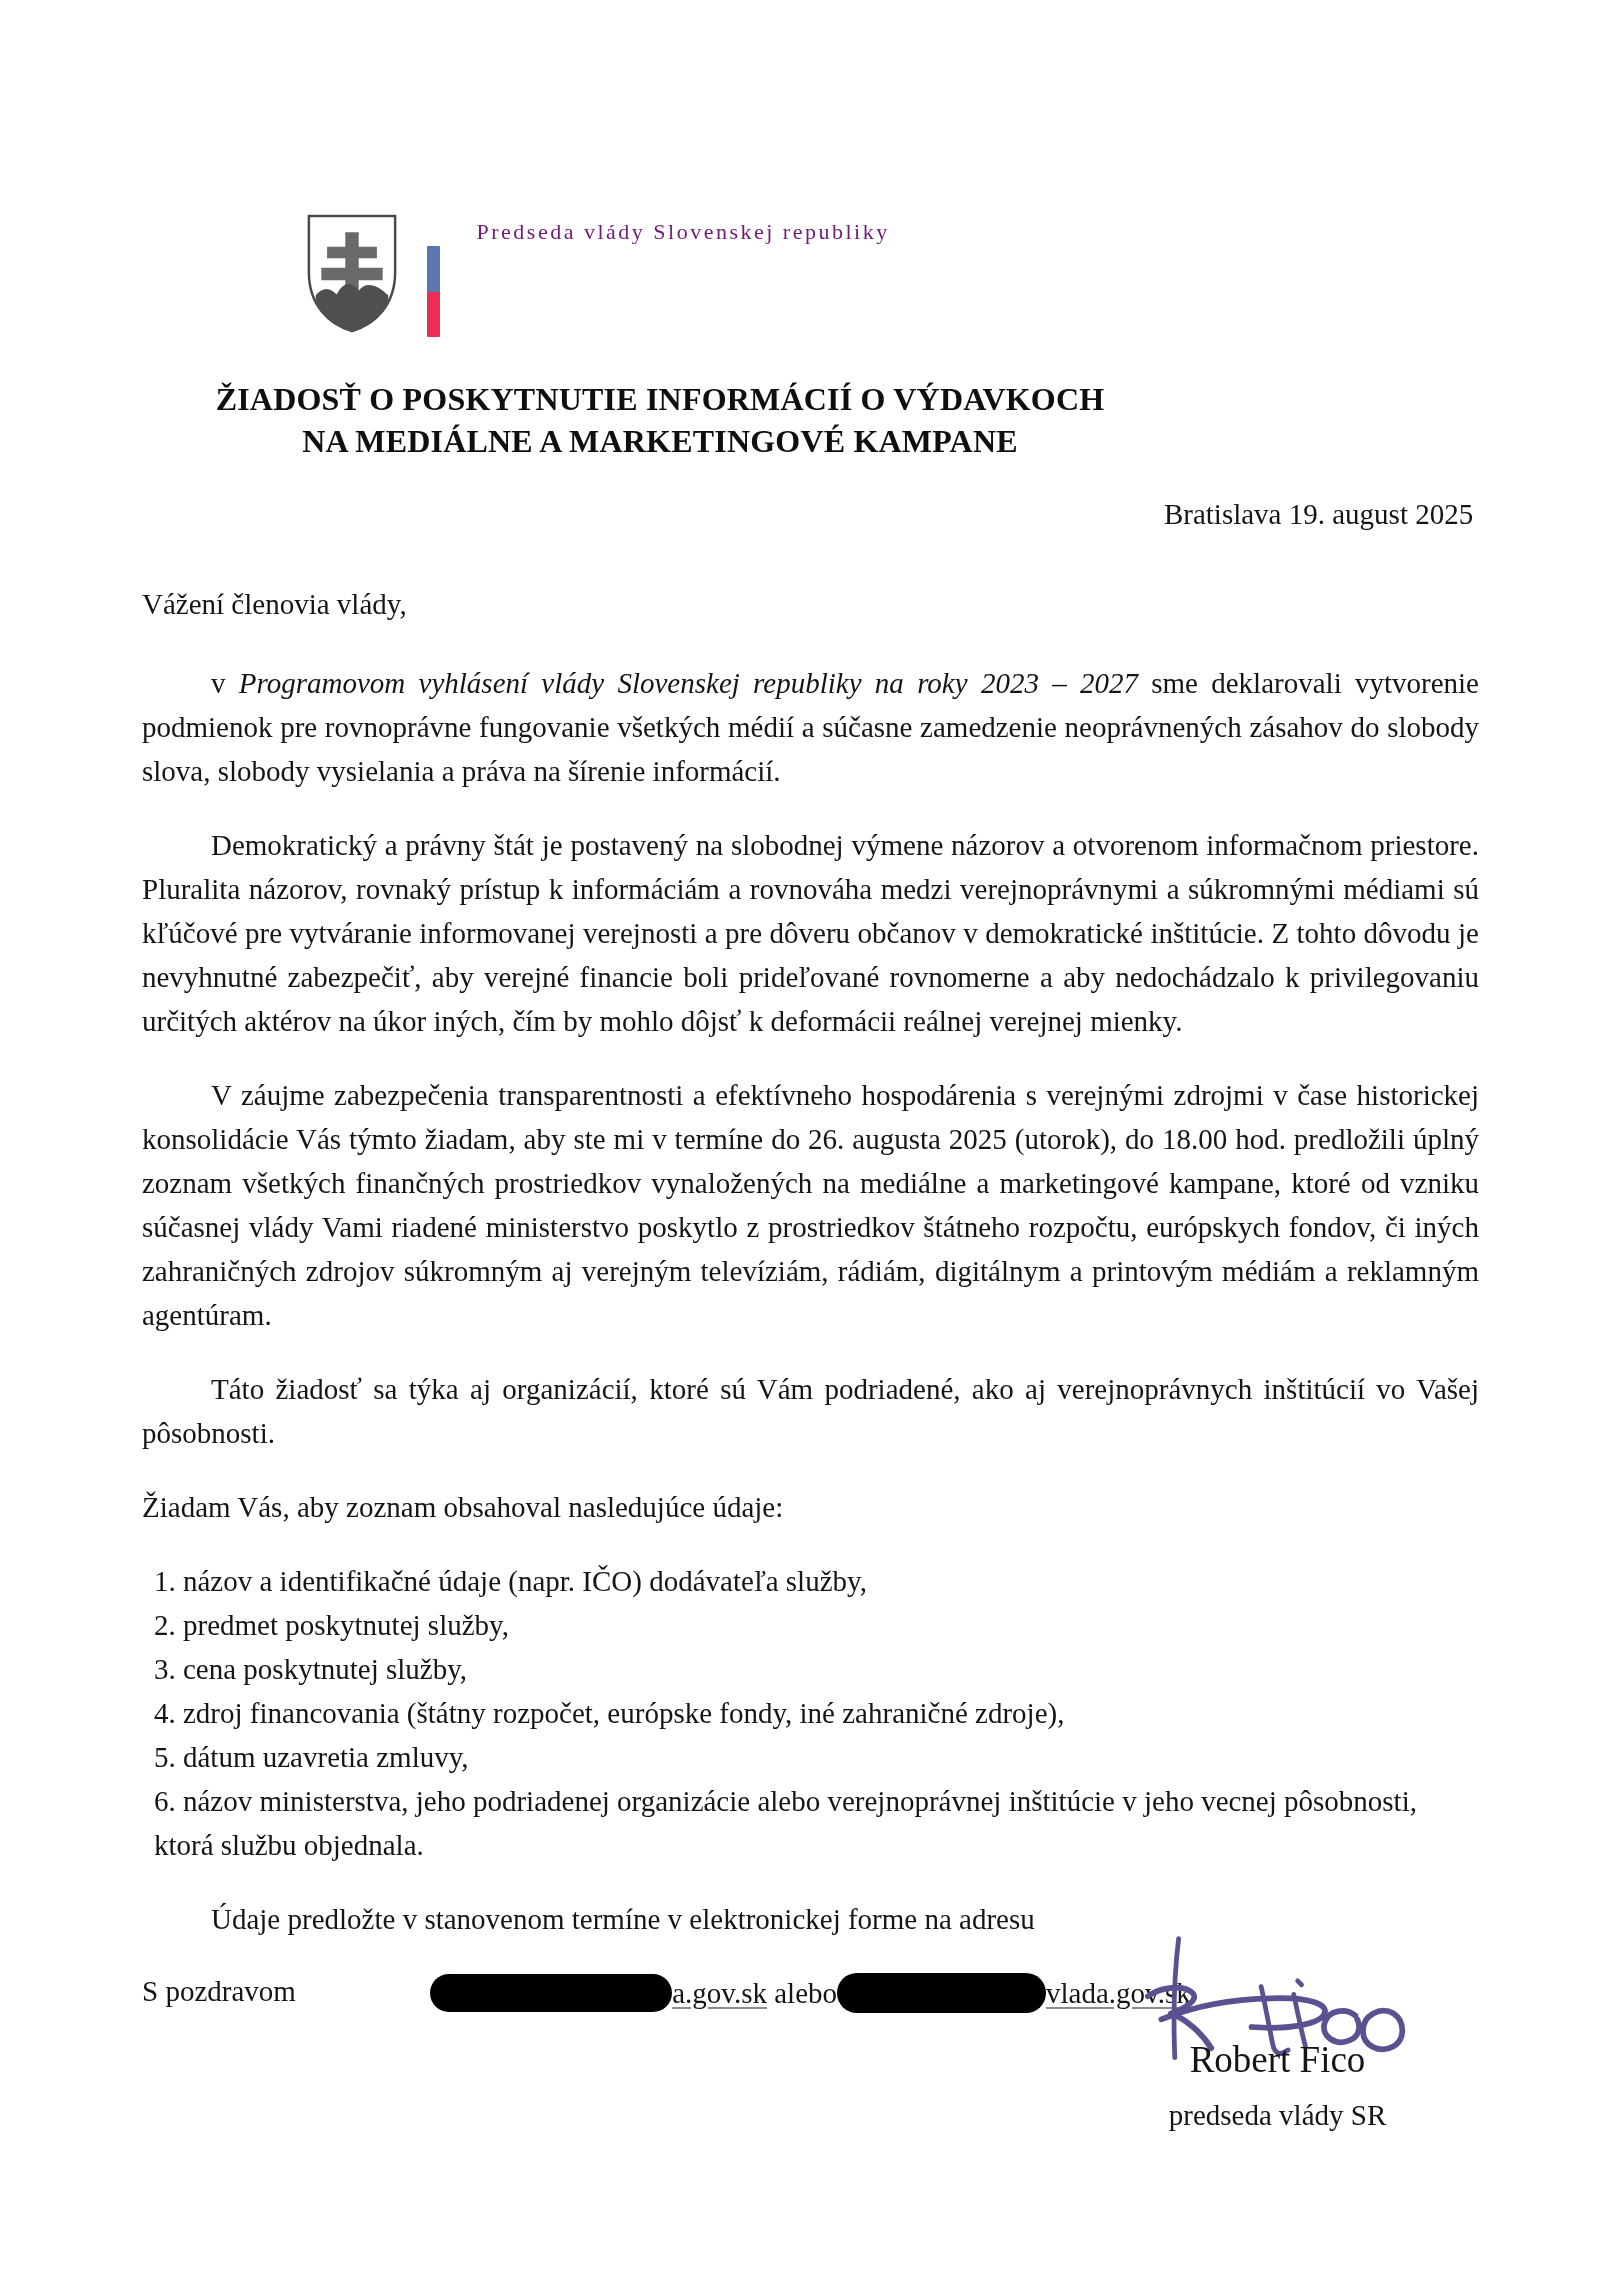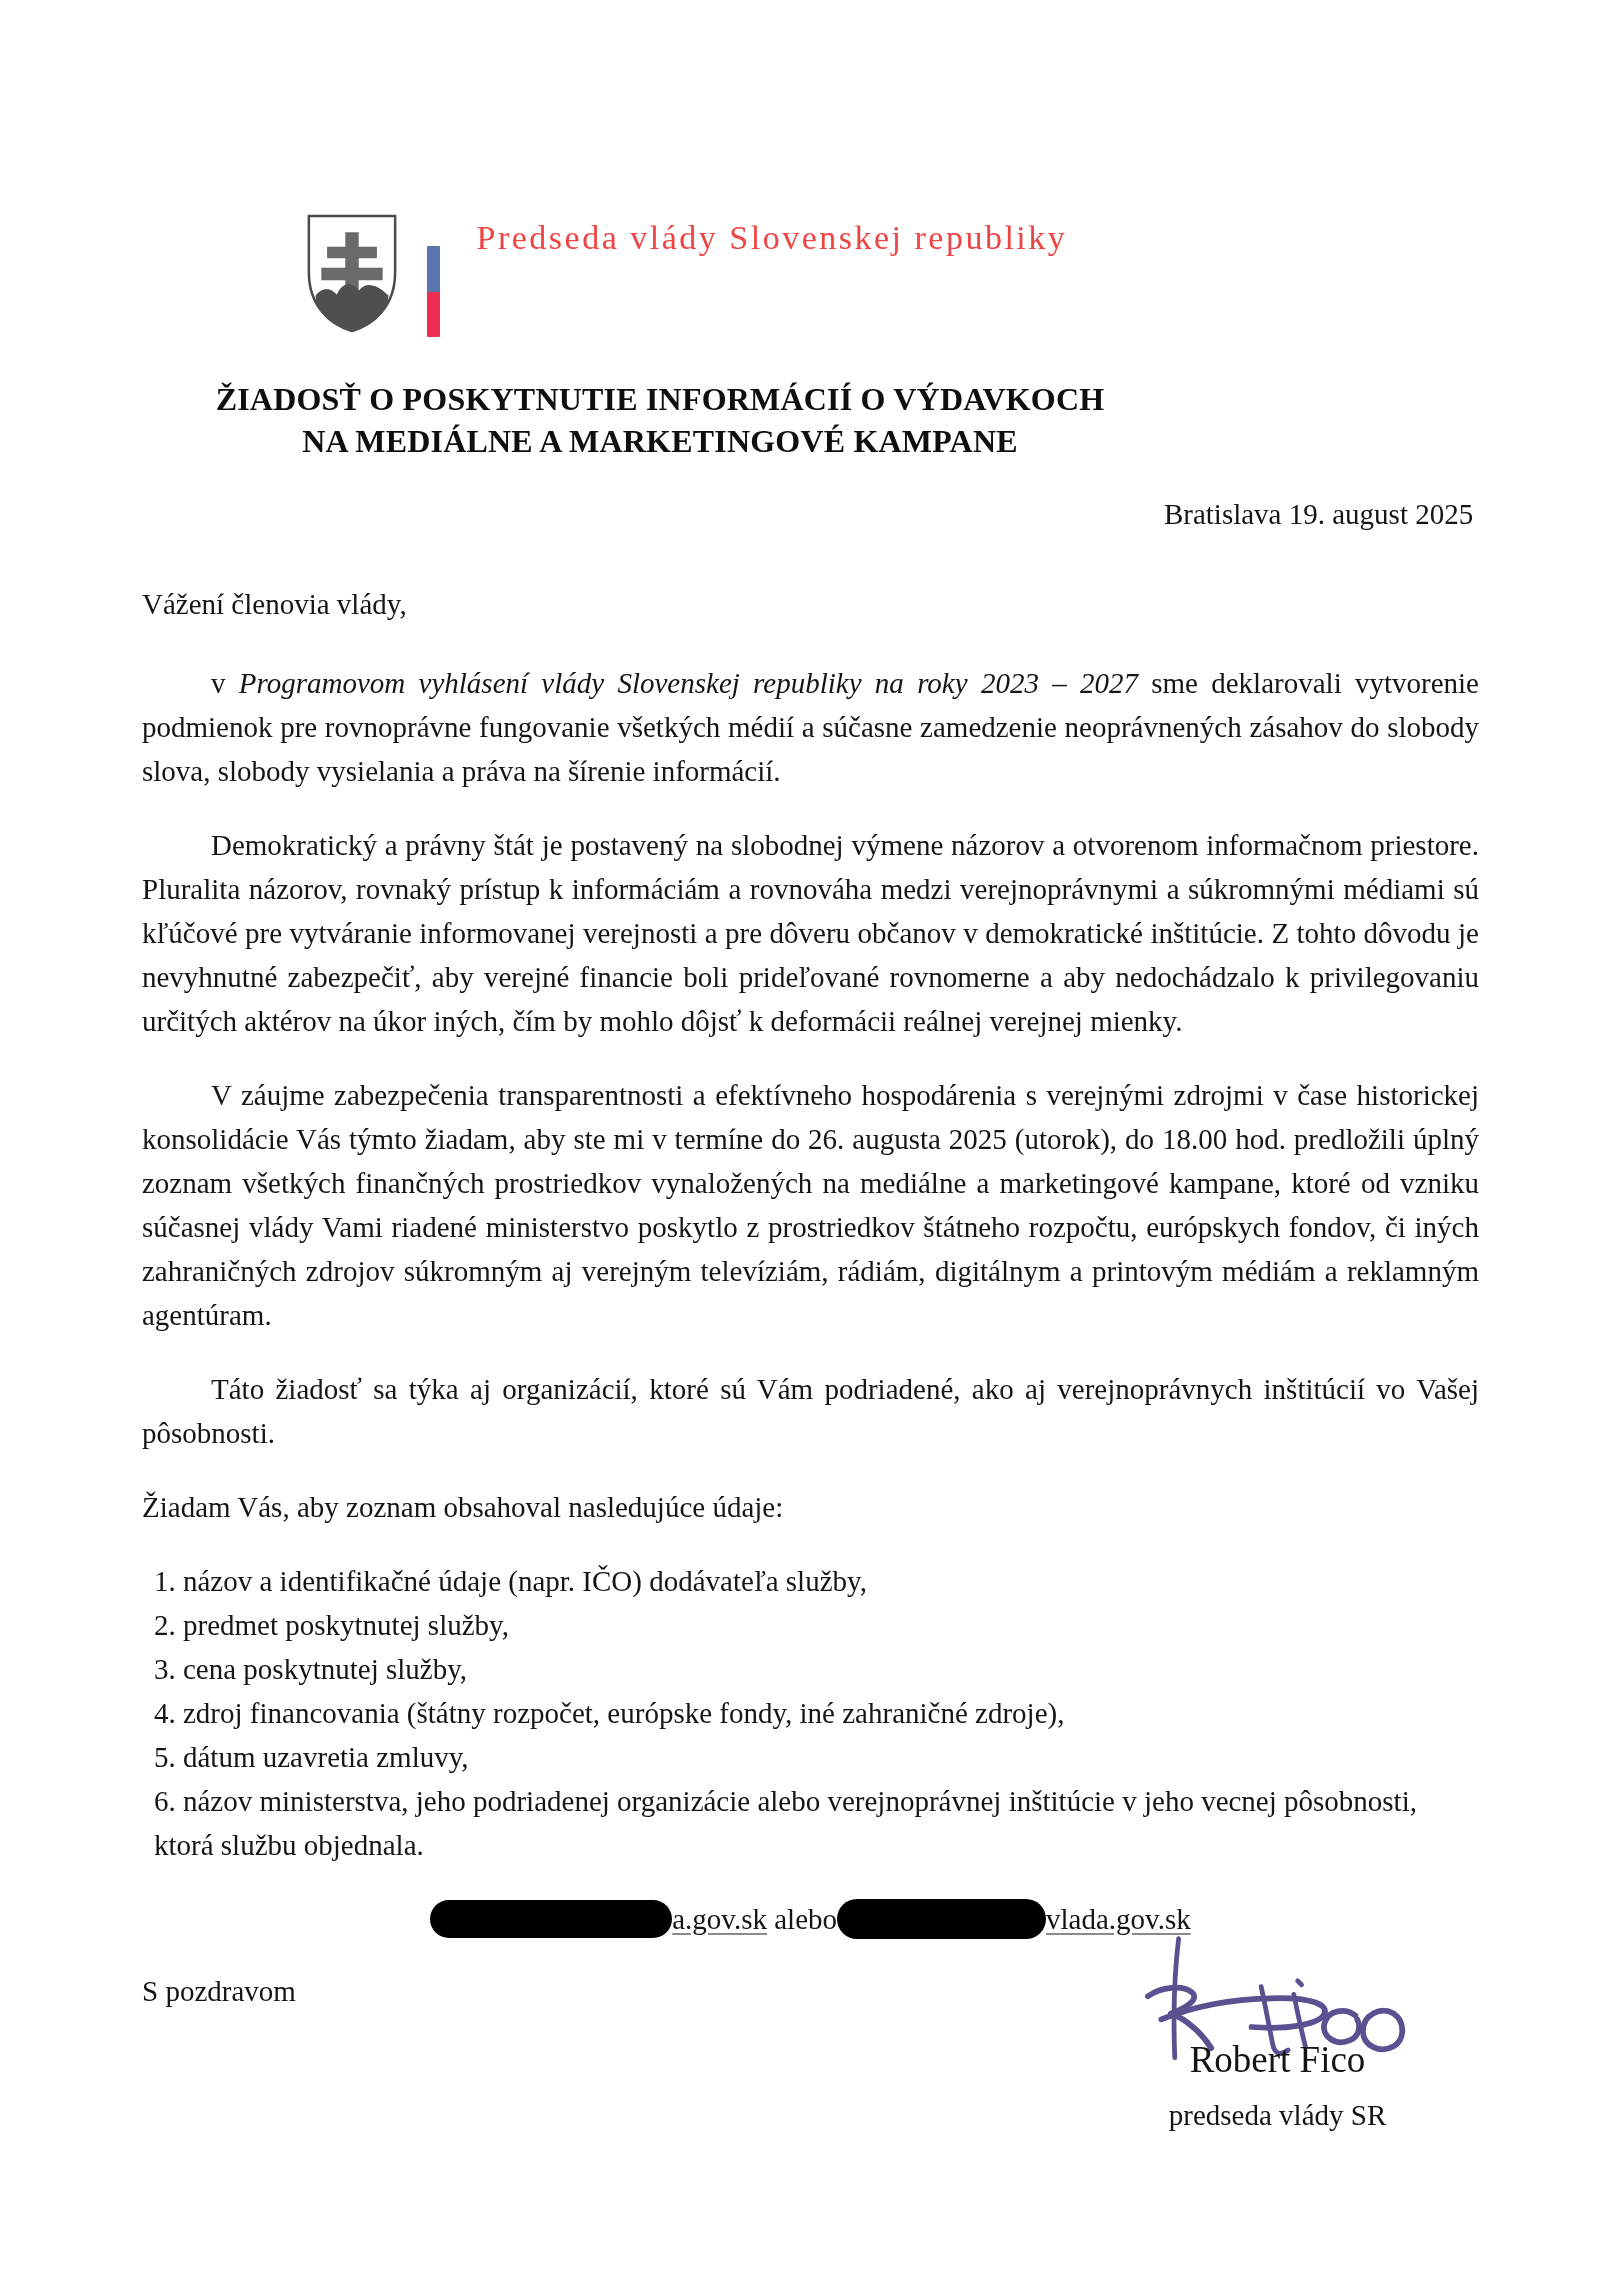--- a/index.html
+++ b/index.html
@@ -44,23 +44,23 @@
     flex-direction: column;
     border-radius: 1px;
     overflow: hidden;
   }
   .flagbar .blue { flex: 1; }
   .flagbar .red  { flex: 1; }
   .org-title {
     margin-left: 37px;
     margin-top: 7.7px;
     font-family: "Liberation Serif", "DejaVu Serif", serif;
-    font-size: 34px;
+    font-size: 22px;
     letter-spacing: 2.5px;
-    color: #ef4444;
+    color: #701a75;
     white-space: nowrap;
     line-height: 1;
   }
 
   
   .doc-title {
     position: absolute;
     left: 0;
     top: 378px;
     width: 1320px;
@@ -232,20 +232,21 @@
 
       <div class="list-block">
         <p class="li">1. názov a identifikačné údaje (napr. IČO) dodávateľa služby,</p>
         <p class="li">2. predmet poskytnutej služby,</p>
         <p class="li">3. cena poskytnutej služby,</p>
         <p class="li">4. zdroj financovania (štátny rozpočet, európske fondy, iné zahraničné zdroje),</p>
         <p class="li">5. dátum uzavretia zmluvy,</p>
         <p class="li" style="margin-bottom:30px;">6. názov ministerstva, jeho podriadenej organizácie alebo verejnoprávnej inštitúcie v jeho vecnej pôsobnosti, ktorá službu objednala.</p>
       </div>
 
+      <p class="address-line">Údaje predložte v stanovenom termíne v elektronickej forme na adresu</p>
 
       <div class="redact-line"><span class="redaction r1"></span><span class="underlinked">a.gov.sk</span><span> alebo</span><span class="redaction r2"></span><span class="underlinked">vlada.gov.sk</span></div>
 
     </div>
   </div>
 
   <div class="closing">S pozdravom</div>
 
   <div class="sign-block">
     <svg class="signature-svg" viewBox="0 0 330 150">

